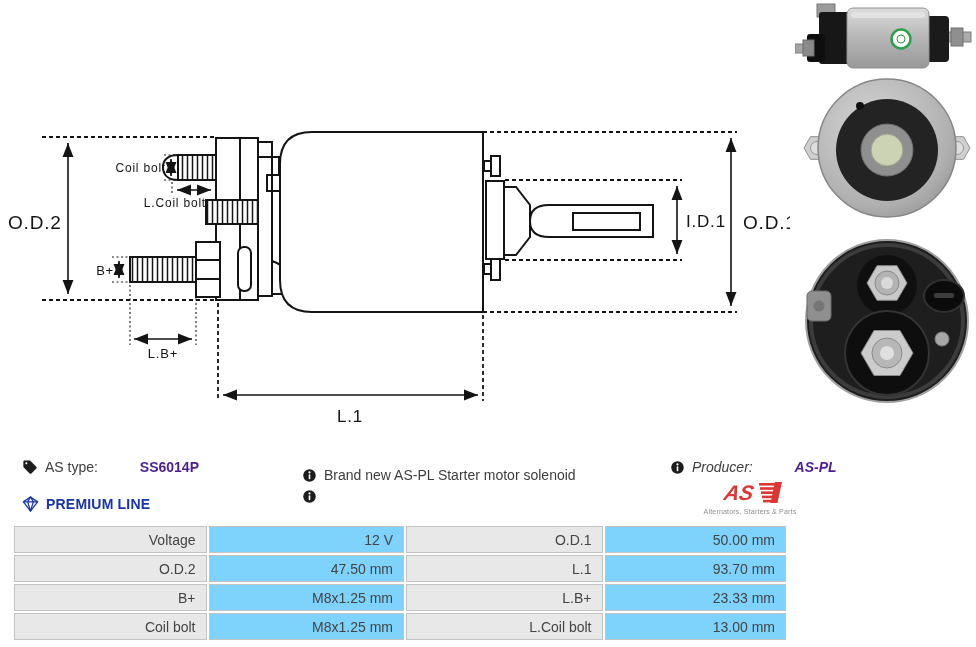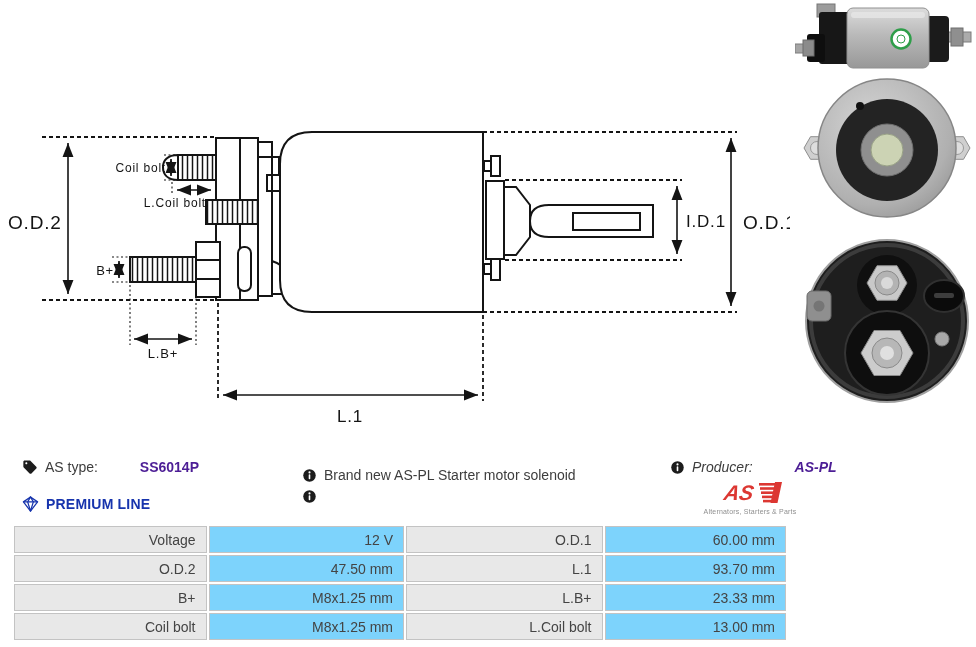--- a/index.html
+++ b/index.html
@@ -243,21 +243,21 @@
         <col style="width:192px">
         <col style="width:195px">
         <col style="width:196px">
         <col style="width:181px">
       </colgroup>
     <tbody>
       <tr>
         <td class="lbl">Voltage</td>
         <td class="val">12 V</td>
         <td class="lbl">O.D.1</td>
-        <td class="val">60.00 mm</td>
+        <td class="val">50.00 mm</td>
       </tr>
       <tr>
         <td class="lbl">O.D.2</td>
         <td class="val">47.50 mm</td>
         <td class="lbl">L.1</td>
         <td class="val">93.70 mm</td>
       </tr>
       <tr>
         <td class="lbl">B+</td>
         <td class="val">M8x1.25 mm</td>

